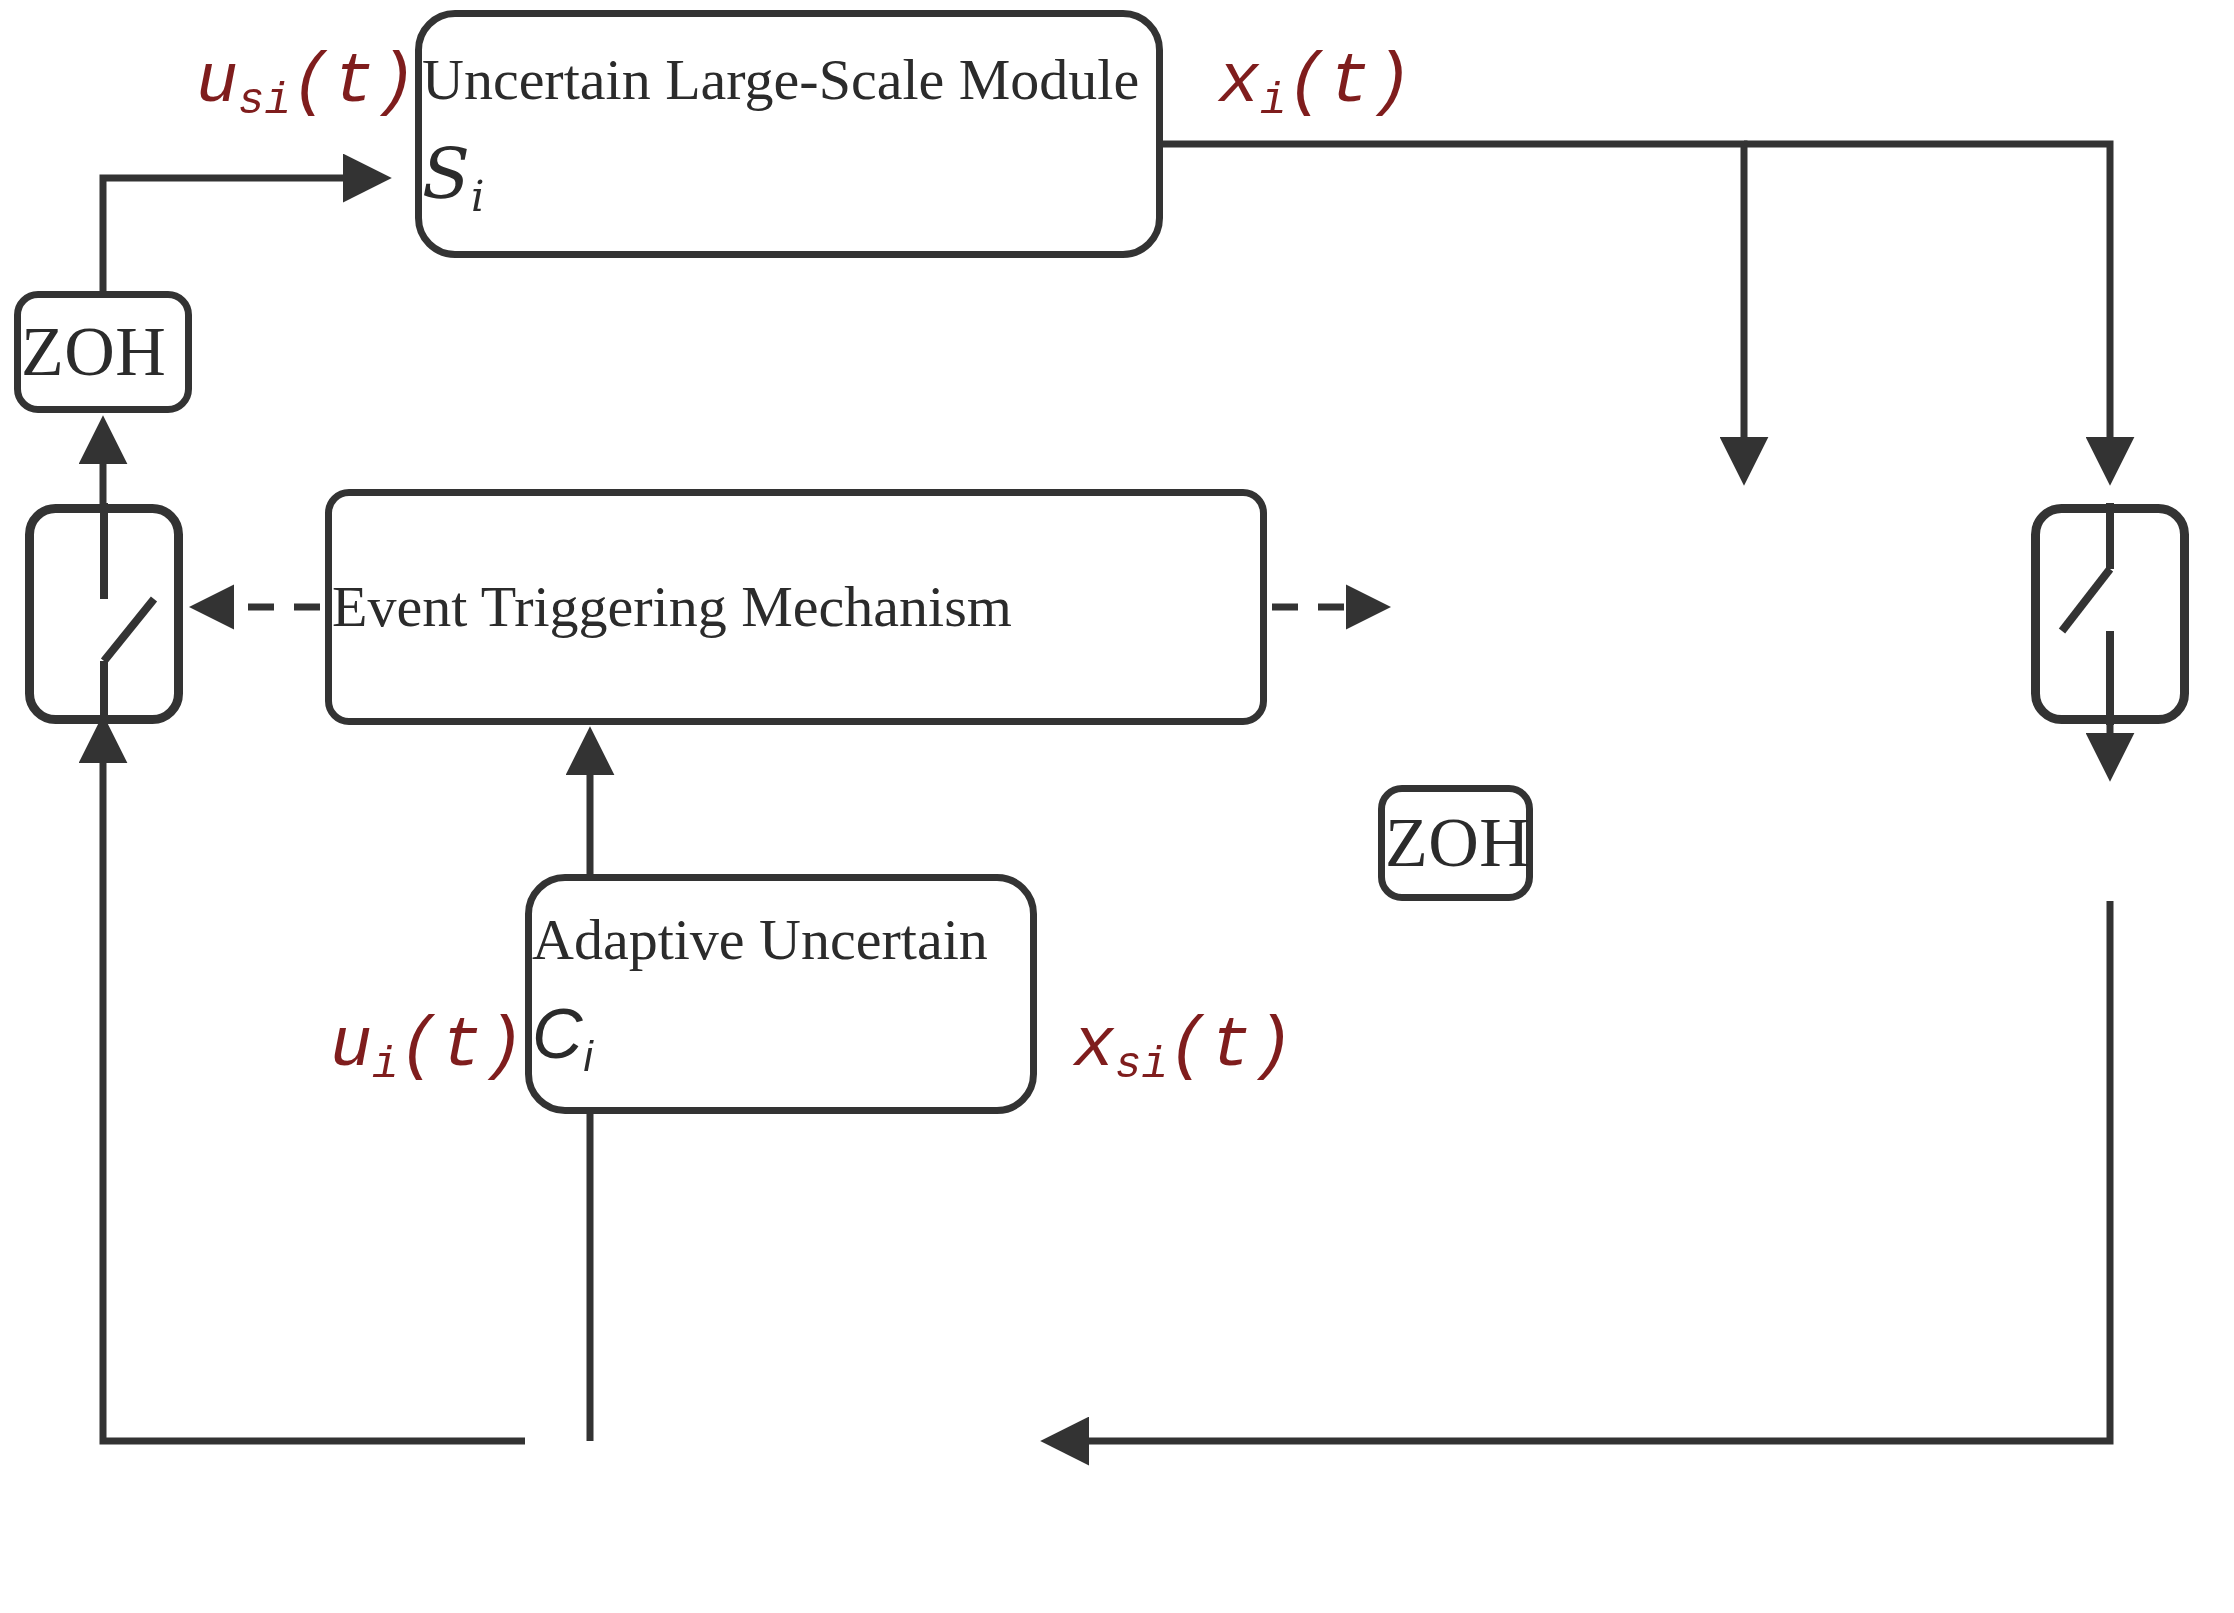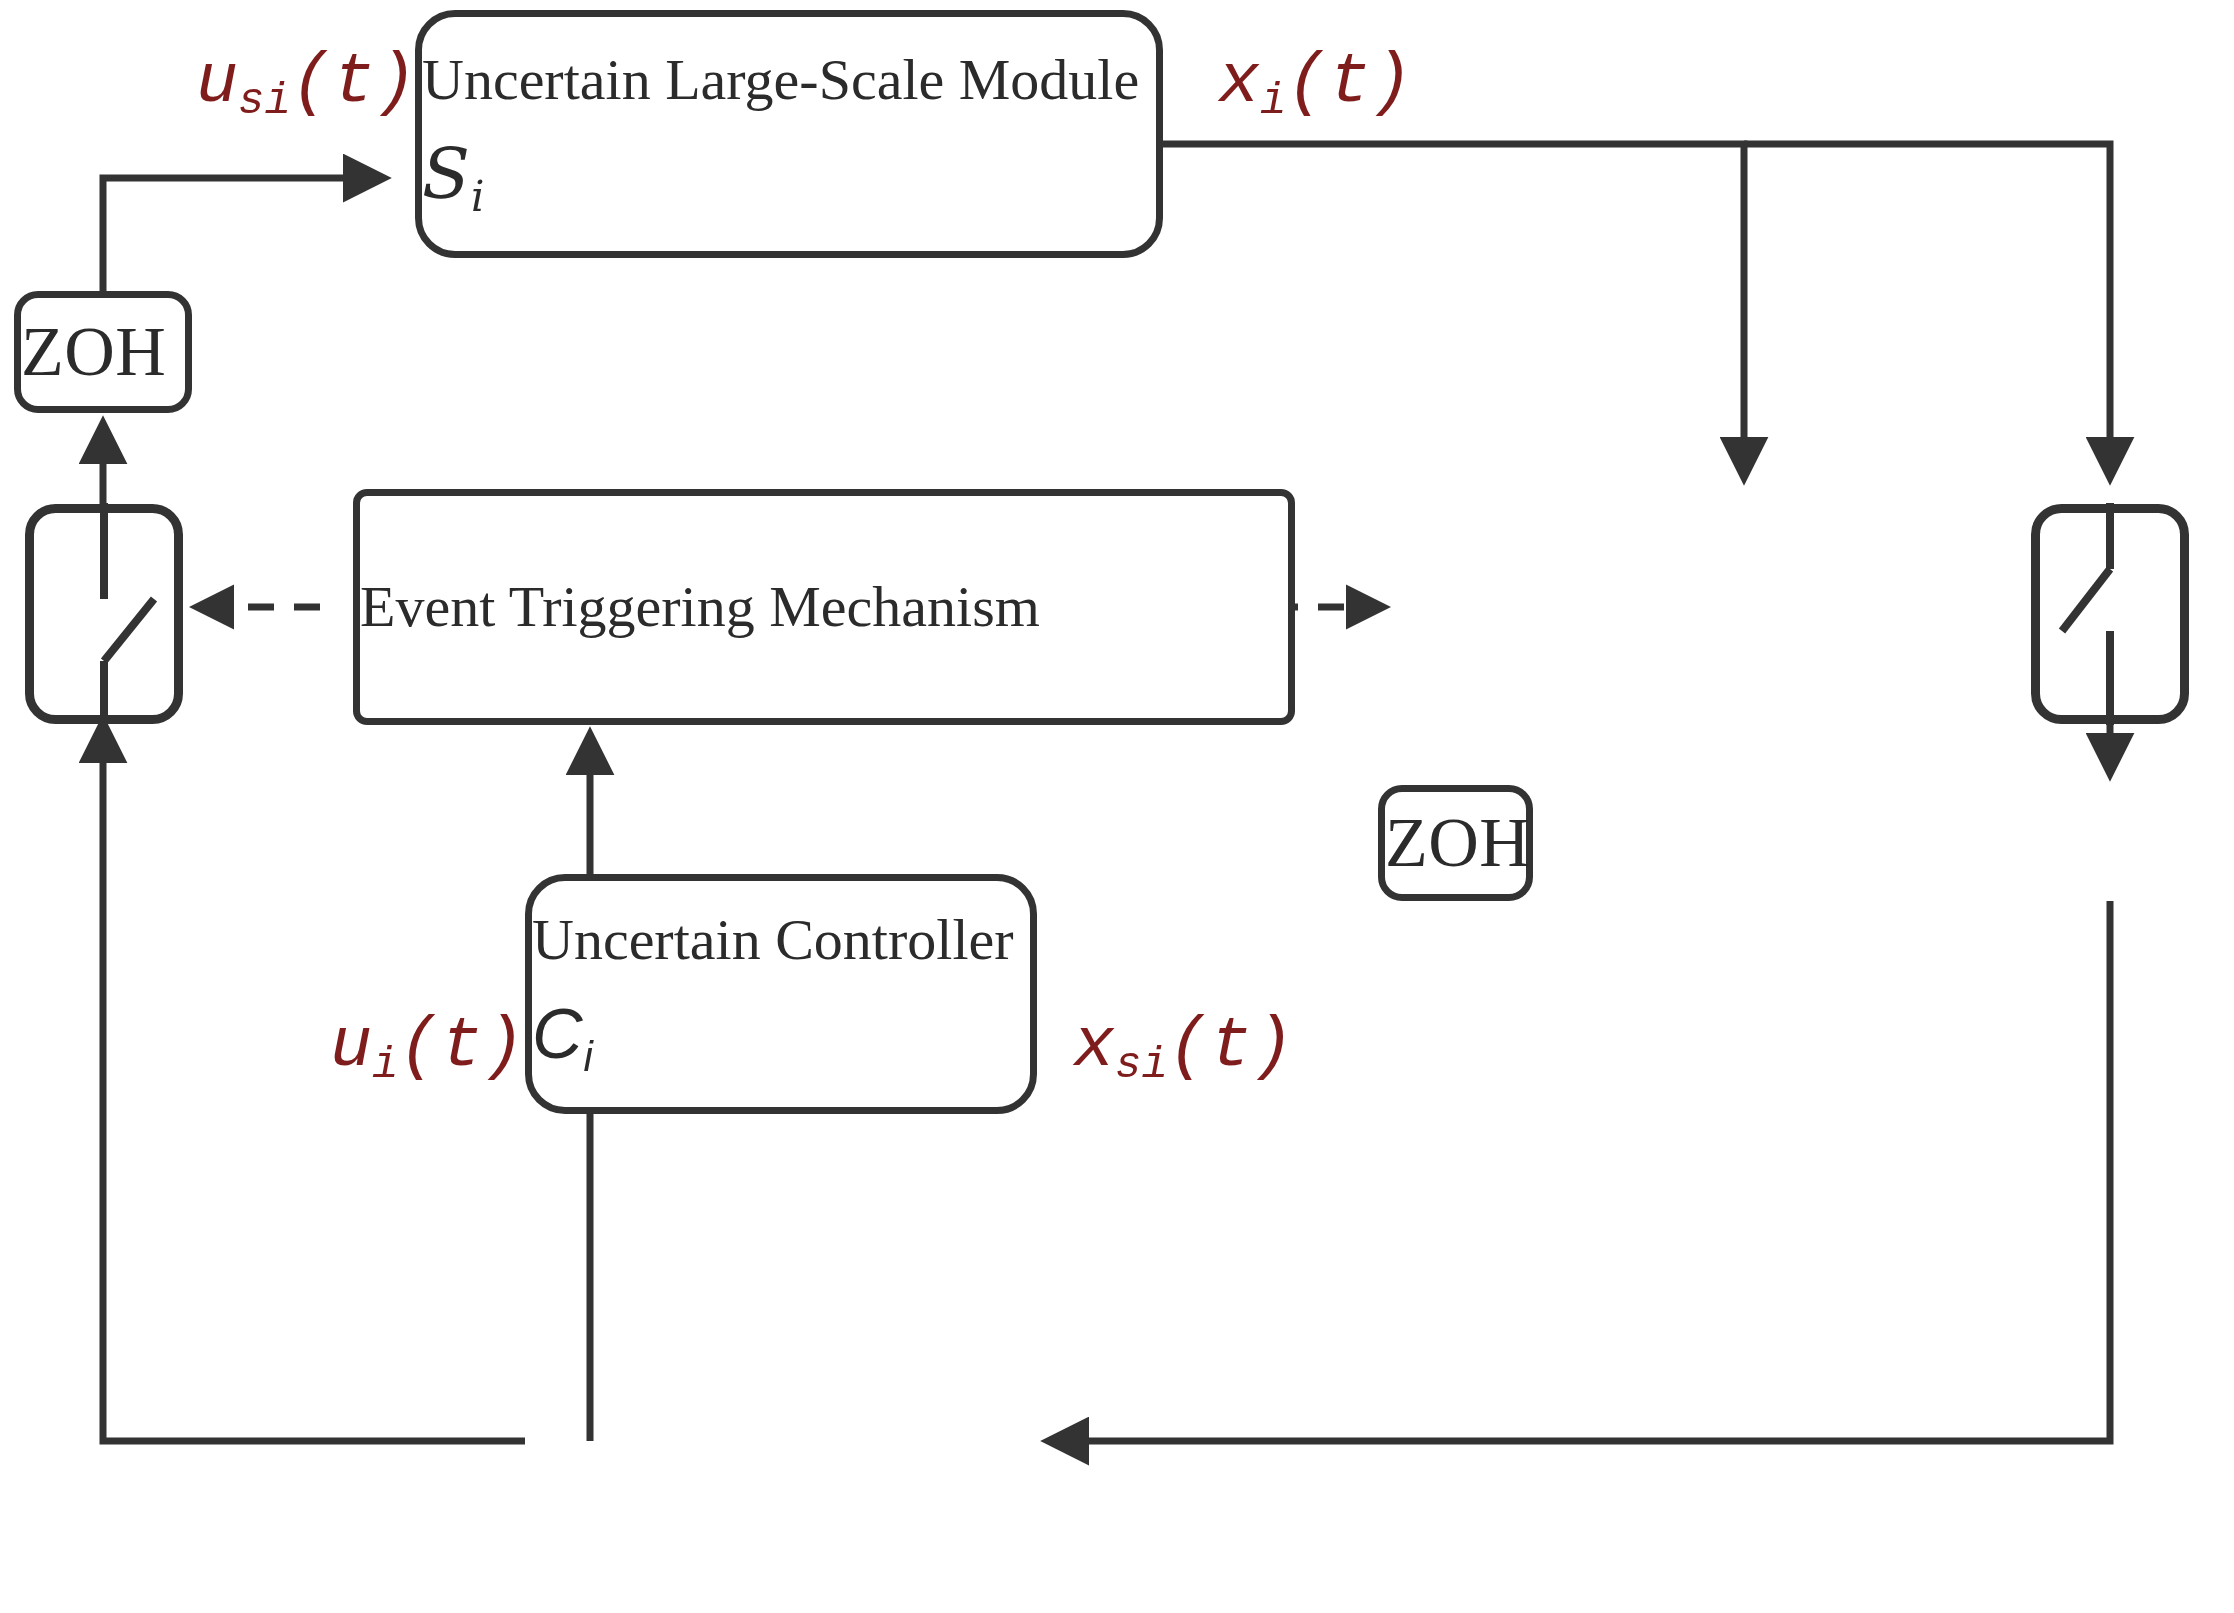--- a/index.html
+++ b/index.html
@@ -43,21 +43,21 @@
   }
   .cal .sub{
     font-size:42px;
     font-style:italic;
     vertical-align:-0.30em;
     margin-left:1px;
   }
 
   
   #plant-block{left:415px;top:10px;width:748px;height:248px;border-radius:40px;}
-  #etm-block{left:325px;top:489px;width:942px;height:236px;border-radius:14px;margin-left:28px;}
+  #etm-block{left:325px;top:489px;width:942px;height:236px;border-radius:24px;}
   #ctrl-block{left:525px;top:874px;width:512px;height:240px;border-radius:40px;}
 
   #zoh-left{left:14px;top:291px;width:178px;height:122px;border-radius:24px;}
   #zoh-right{left:1378px;top:785px;width:155px;height:116px;border-radius:24px;}
   .zoh-txt{font-size:70px;letter-spacing:0.5px;color:#2b2b2b;}
 
   .switch{position:absolute;}
 
   
   .mlabel{
@@ -148,21 +148,21 @@
         <span>S</span><span class="sub">i</span>
       </span>
     </div>
   </div>
 
   <div class="blk" id="etm-block">
     <div class="line1">Event Triggering Mechanism</div>
   </div>
 
   <div class="blk" id="ctrl-block">
-    <div class="line1">Uncertain Controller</div>
+    <div class="line1">Adaptive Uncertain</div>
     <div class="line2">
       <span class="cal" style="font-family:Liberation Sans, sans-serif;">
         <span>C</span><span class="sub">i</span>
       </span>
     </div>
   </div>
 
   <div class="blk" id="zoh-left">
     <div class="zoh-txt">ZOH</div>
   </div>

